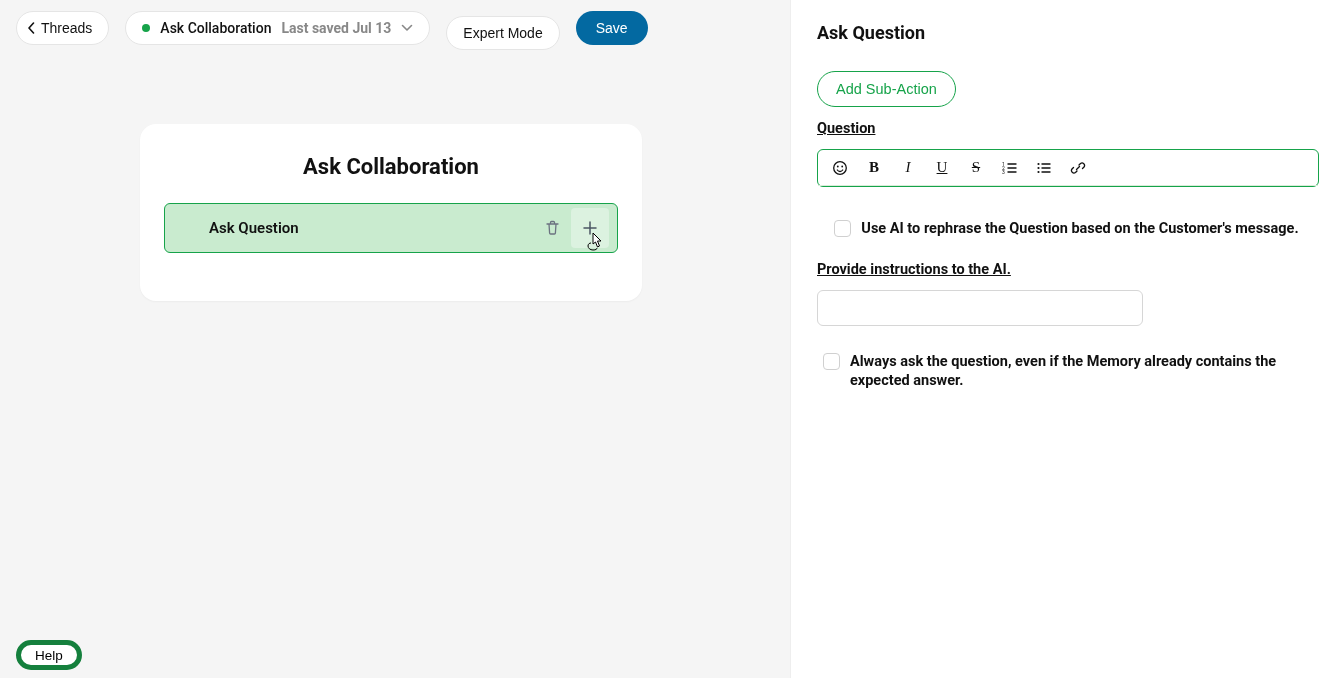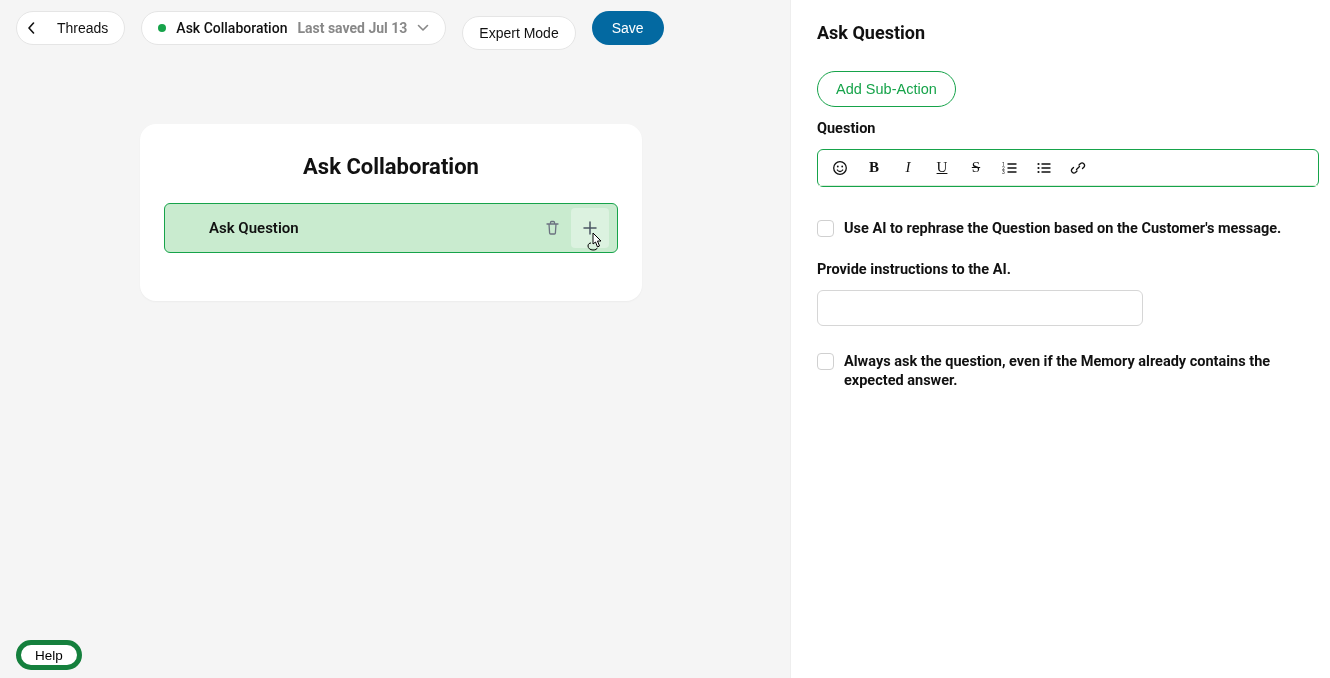--- a/index.html
+++ b/index.html
@@ -29,21 +29,21 @@
     border: 1px solid #e5e5e5;
     border-radius: 999px;
     height: 34px;
     display: flex;
     align-items: center;
     padding: 0 16px;
     font-size: 14px;
     color: #111;
     cursor: pointer;
   }
-  .back-pill { gap: 22px; padding-left: 10px; }
+  .back-pill { gap: 6px; padding-left: 10px; }
   .status-pill { gap: 10px; }
   .status-dot {
     width: 8px; height: 8px; border-radius: 50%; background: #16a34a;
   }
   .status-name { font-weight: 500; color: #111; }
   .status-saved { color: #888; font-weight: 700; }
   .chev { color: #888; }
 
   .expert-pill { font-weight: 500; margin-top: 9px; }
 
@@ -135,20 +135,21 @@
     font-size: 14.5px;
     font-weight: 500;
     cursor: pointer;
     margin-bottom: 13px;
   }
   .field-label {
     font-size: 14.5px;
     font-weight: 700;
     margin-bottom: 12px;
     display: block;
+    text-decoration: underline;
   }
   .editor-wrap {
     border: 1.5px solid #16a34a;
     border-radius: 6px;
     width: 502px;
     margin-bottom: 32px;
   }
   .toolbar {
     height: 36px;
     border-bottom: 1px solid #d9ecd9;
@@ -183,20 +184,21 @@
     width: 1px;
     height: 16px;
     background: #333;
   }
 
   .check-row {
     display: flex;
     align-items: flex-start;
     gap: 10px;
     margin-bottom: 22px;
+    justify-content: center;
   }
   .chkbox {
     width: 17px; height: 17px;
     border: 1.5px solid #d0d0d0;
     border-radius: 4px;
     flex-shrink: 0;
     margin-top: 1px;
     cursor: pointer;
     background: #fff;
   }

